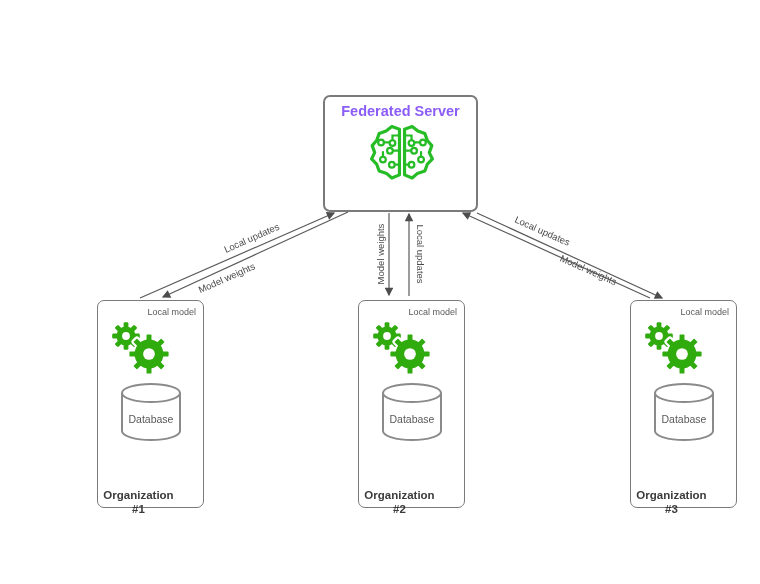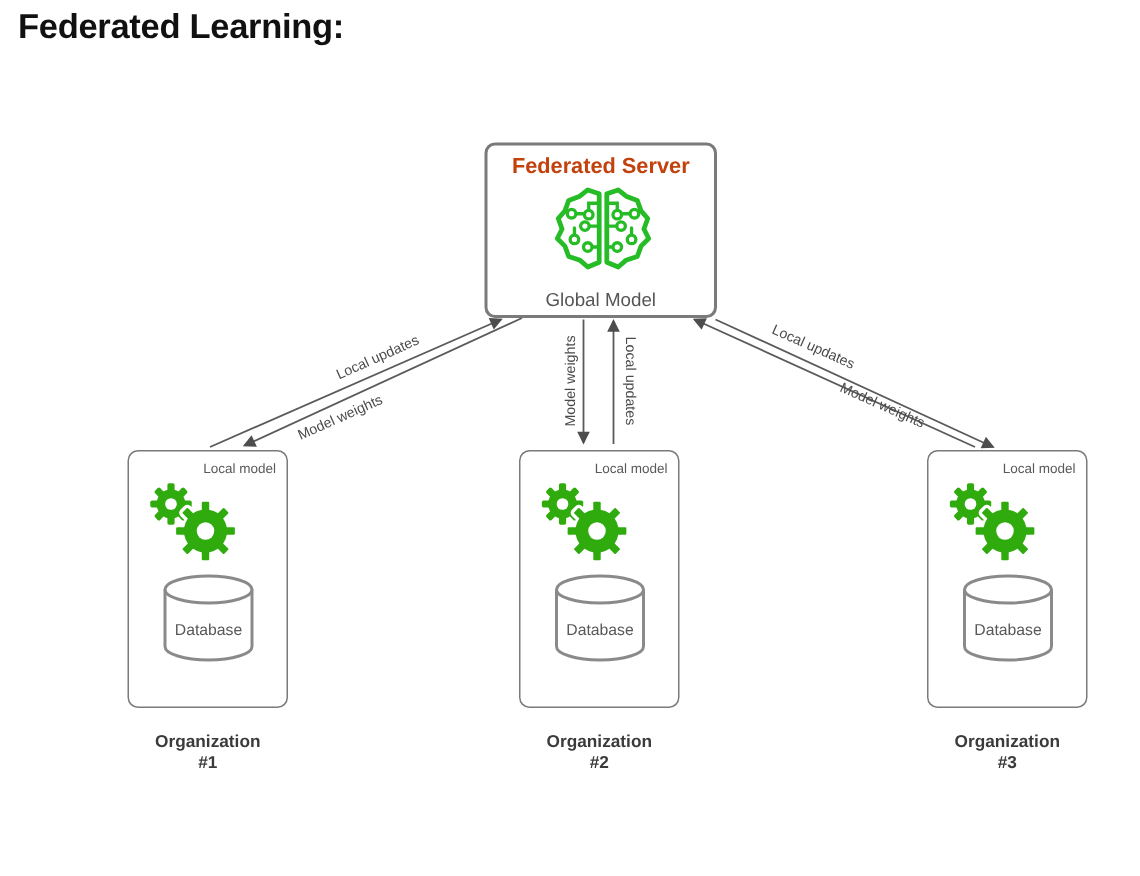--- a/index.html
+++ b/index.html
@@ -10,46 +10,45 @@
   .page-title{
     position:absolute;left:12px;top:4px;font-size:23px;font-weight:bold;color:#111;
     letter-spacing:-0.2px;
   }
   .wires{position:absolute;left:0;top:0;width:760px;height:584px;}
   .node-box{
     position:absolute;background:#fff;border:2px solid #7a7a7a;border-radius:7px;box-sizing:border-box;
   }
   .server-box{left:323px;top:95px;width:155px;height:117px;}
   .server-title{
-    text-align:center;margin-top:6px;font-size:14.5px;font-weight:bold;color:#c2410c;
+    text-align:center;margin-top:6px;font-size:14.5px;font-weight:bold;color:#8b5cf6;
   }
   .server-brain{position:absolute;left:44px;top:25px;}
   .server-model{
     position:absolute;left:0;right:0;bottom:3px;text-align:center;font-size:12.5px;color:#555;
   }
-  .org-box{width:107px;height:172px;top:300px;border-width:1.5px;}
+  .org-box{width:107px;height:208px;top:300px;border-width:1.5px;margin-left:12px;}
   .org1{left:85px;} .org2{left:346px;} .org3{left:618px;}
   .local-model{
     position:absolute;top:6px;right:7px;font-size:9px;color:#595959;
   }
   .gears{position:absolute;left:14px;top:20px;}
   .db{position:absolute;left:21px;top:80px;}
   .org-label{
     position:absolute;top:488px;width:107px;text-align:center;color:#3b3b3b;
     font-size:11.5px;font-weight:bold;line-height:14px;
   }
   .org-label-1{left:85px;} .org-label-2{left:346px;} .org-label-3{left:618px;}
   .edge-text{font-size:9.5px;fill:#4a4a4a;}
 </style>
 </head>
 <body>
 
 <div class="canvas">
 
-  <div class="page-title">Federated Learning:</div>
 
   <svg class="wires" width="760" height="584" viewBox="0 0 760 584">
     <defs>
       <marker id="ah" viewBox="0 0 10 10" refX="8.5" refY="5" markerWidth="8.5" markerHeight="7" orient="auto">
         <path d="M0,0 L10,5 L0,10 z" fill="#4d4d4d"></path>
       </marker>
     </defs>
 
     <g stroke="#5a5a5a" stroke-width="1.2" fill="none">
       <line x1="140" y1="298" x2="334" y2="213" marker-end="url(#ah)"></line>
@@ -98,21 +97,20 @@
         <circle cx="33" cy="44" r="4.5"></circle>
         <circle cx="22" cy="58" r="4.5"></circle>
         <circle cx="36" cy="66" r="4.5"></circle>
         <circle cx="67" cy="32" r="4.5"></circle>
         <circle cx="85" cy="31" r="4.5"></circle>
         <circle cx="71" cy="44" r="4.5"></circle>
         <circle cx="82" cy="58" r="4.5"></circle>
         <circle cx="67" cy="66" r="4.5"></circle>
       </g>
     </svg>
-    <div class="server-model">Global Model</div>
   </div>
 
   <div class="node-box org-box org1">
     <div class="local-model">Local model</div>
     <svg class="gears" width="60" height="56" viewBox="0 0 60 56">
       <g fill="#2fab0e" transform="translate(14,15) scale(0.6)">
         <g>
           <rect x="-4" y="-23" width="8" height="10" rx="2"></rect>
           <rect x="-4" y="-23" width="8" height="10" rx="2" transform="rotate(45)"></rect>
           <rect x="-4" y="-23" width="8" height="10" rx="2" transform="rotate(90)"></rect>

